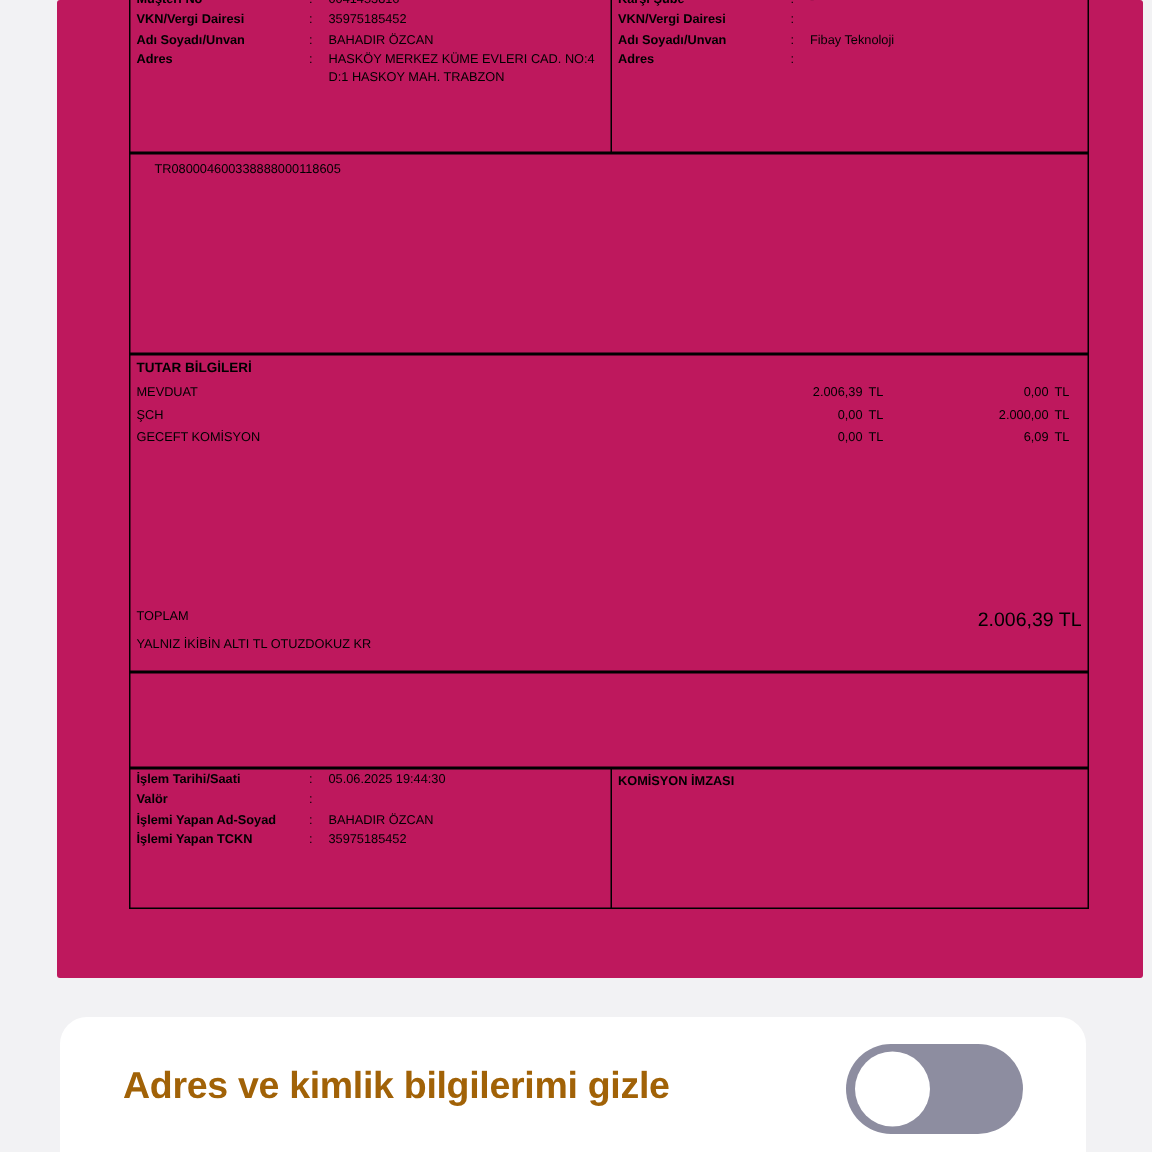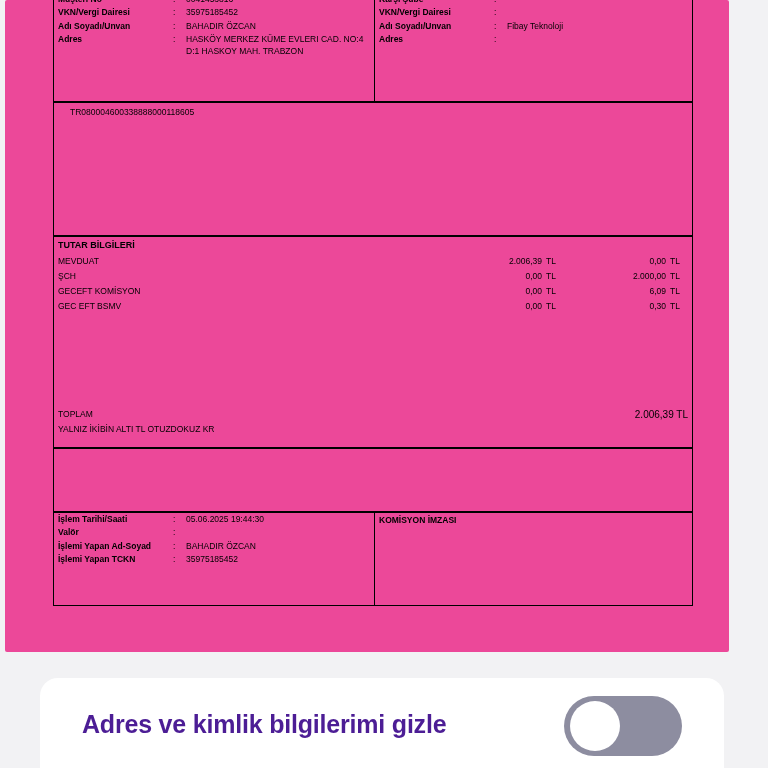--- a/index.html
+++ b/index.html
@@ -10,25 +10,25 @@
     width: 768px;
     height: 768px;
     background: #f2f2f4;
     font-family: "Liberation Sans", sans-serif;
     overflow: hidden;
   }
 
   
   .doc-sheet {
     position: absolute;
-    left: 5px;
+    left: 38px;
     top: 0;
     width: 724px;
     height: 652px;
-    background: #ec4899;
+    background: #be185d;
     border-radius: 2px;
     overflow: hidden;
   }
 
   .doc-inner {
     position: absolute;
     left: 48px;
     top: -8px;
     width: 640px;
     font-size: 8.5px;
@@ -97,21 +97,21 @@
   td.amt-right { text-align: right; padding-right: 0; }
   td.amt-right-cur { width: 22px; text-align: left; padding-left: 3px; }
 
   .total-row {
     position: absolute;
     left: 0; right: 0;
     bottom: 26px;
     padding: 0 4px 0 4px;
   }
   .total-row .t-lbl { float: left; font-size: 8.5px; }
-  .total-row .t-val { float: right; font-size: 10px; }
+  .total-row .t-val { float: right; font-size: 13px; }
   .words {
     position: absolute;
     left: 4px;
     bottom: 12px;
     font-size: 8.5px;
   }
 
   .blank-box { height: 62px; }
 
   .bottom-box { height: 92px; padding: 0; }
@@ -130,21 +130,21 @@
     height: 120px;
     background: #ffffff;
     border-radius: 18px;
   }
   .card-label {
     position: absolute;
     left: 42px;
     top: 32px;
     font-size: 25px;
     font-weight: bold;
-    color: #4c1d95;
+    color: #a16207;
     letter-spacing: -0.2px;
   }
   .toggle {
     position: absolute;
     right: 42px;
     top: 18px;
     width: 118px;
     height: 60px;
     background: #8d8da0;
     border-radius: 30px;
@@ -255,27 +255,20 @@
               <td class="amt-right">2.000,00</td>
               <td class="amt-right-cur">TL</td>
             </tr>
             <tr>
               <td class="amt-name">GECEFT KOMİSYON</td>
               <td class="amt-left">0,00</td>
               <td class="amt-left-cur">TL</td>
               <td class="amt-right">6,09</td>
               <td class="amt-right-cur">TL</td>
             </tr>
-            <tr>
-              <td class="amt-name">GEC EFT BSMV</td>
-              <td class="amt-left">0,00</td>
-              <td class="amt-left-cur">TL</td>
-              <td class="amt-right">0,30</td>
-              <td class="amt-right-cur">TL</td>
-            </tr>
           </tbody>
               </table>
 
           <div class="total-row">
             <span class="t-lbl">TOPLAM</span>
             <span class="t-val">2.006,39 TL</span>
           </div>
           <div class="words">YALNIZ  İKİBİN ALTI TL OTUZDOKUZ KR</div>
         </td>
       </tr>

